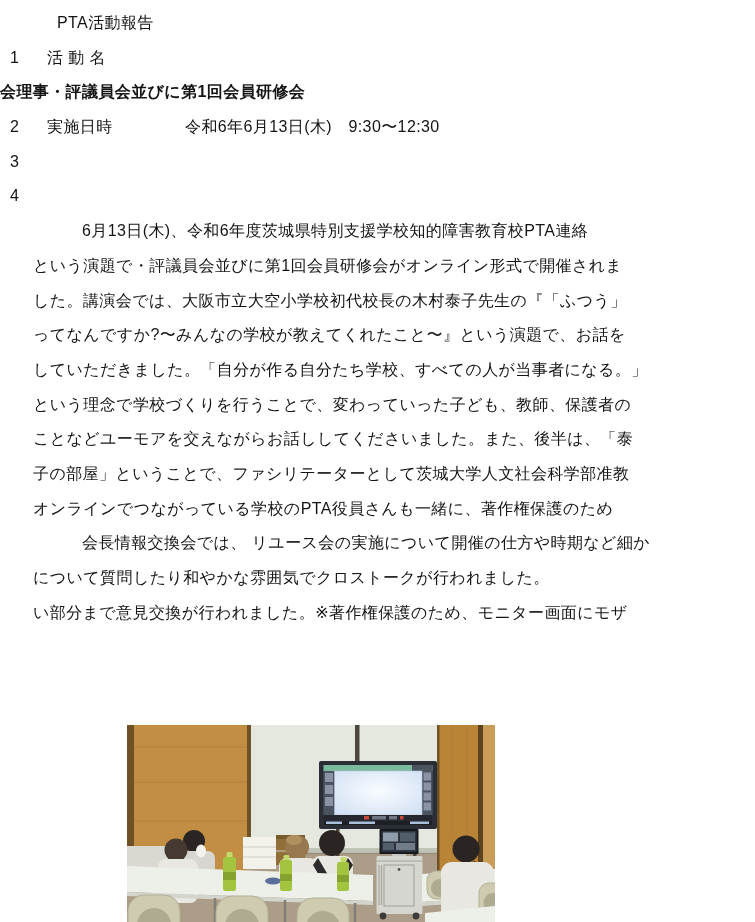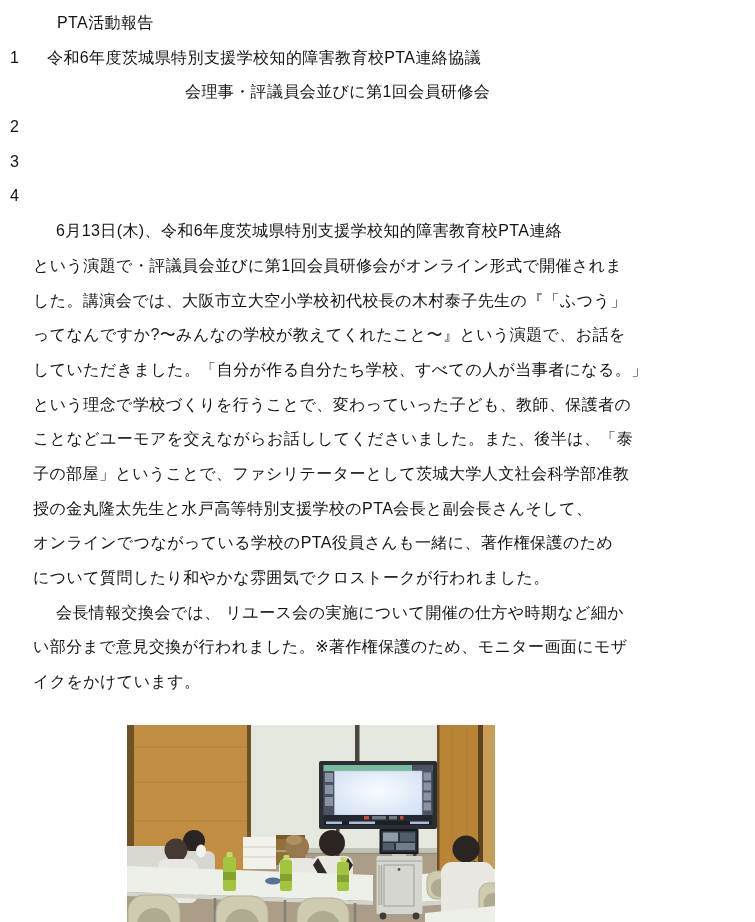--- a/index.html
+++ b/index.html
@@ -8,23 +8,23 @@
     background:#ffffff;color:#141414;
     font-family:"Liberation Sans","DejaVu Sans",sans-serif;
   }
   .doc{position:absolute;top:6px;left:0;width:755px;}
   .line{height:34.7px;line-height:34.7px;font-size:16px;letter-spacing:0.4px;white-space:pre;}
   .title{padding-left:57px;}
   .row{display:flex;padding-left:10px;}
   .num{width:37px;flex:none;}
   .label{width:138px;flex:none;}
   .value{flex:none;}
-  .cont{padding-left:185px;}
+  .cont{font-weight:bold;}
   .b{padding-left:33px;}
-  .indent{padding-left:56px;}
+  .indent{padding-left:82px;}
   .photo{position:absolute;left:127px;top:725px;width:368px;height:197px;overflow:hidden;}
   .photo svg{display:block;}
 
   
   .wd{fill:var(--wood);} .wd2{fill:var(--wood2);} .wd3{fill:var(--wood3);}
   .wdd{fill:var(--woodDark);} .wds{fill:var(--woodStripe);}
   .wln{stroke:var(--woodLine);stroke-width:1;fill:none;opacity:.7;}
   .bd{fill:var(--board);} .bdt{fill:var(--boardTray);}
   .flr{fill:var(--floor);} .flrs{stroke:var(--floorLine);stroke-width:1.5;fill:none;opacity:.6;}
   .stbl{fill:var(--sideTable);}
@@ -54,50 +54,50 @@
   .chi{fill:var(--chairInner);}
 </style>
 </head>
 <body>
 
 <div class="doc">
   <div class="line title">PTA活動報告</div>
 
   <div class="line row">
     <span class="num">1</span>
-    <span class="value">令和6年度茨城県特別支援学校知的障害教育校PTA連絡協議</span>
+    <span class="label">活 動 名</span>
   </div>
   <div class="line cont">会理事・評議員会並びに第1回会員研修会</div>
 
   <div class="line row">
     <span class="num">2</span>
+    <span class="label">実施日時</span>
+    <span class="value">令和6年6月13日(木)　9:30〜12:30</span>
   </div>
 
   <div class="line row">
     <span class="num">3</span>
   </div>
 
   <div class="line row">
     <span class="num">4</span>
   </div>
 
   <div class="line b indent">6月13日(木)、令和6年度茨城県特別支援学校知的障害教育校PTA連絡</div>
   <div class="line b">という演題で・評議員会並びに第1回会員研修会がオンライン形式で開催されま</div>
   <div class="line b">した。講演会では、大阪市立大空小学校初代校長の木村泰子先生の『「ふつう」</div>
   <div class="line b">ってなんですか?〜みんなの学校が教えてくれたこと〜』という演題で、お話を</div>
   <div class="line b">していただきました。「自分が作る自分たち学校、すべての人が当事者になる。」</div>
   <div class="line b">という理念で学校づくりを行うことで、変わっていった子ども、教師、保護者の</div>
   <div class="line b">ことなどユーモアを交えながらお話ししてくださいました。また、後半は、「泰</div>
   <div class="line b">子の部屋」ということで、ファシリテーターとして茨城大学人文社会科学部准教</div>
-  <div class="line b">授の金丸隆太先生と水戸高等特別支援学校のPTA会長と副会長さんそして、</div>
   <div class="line b">オンラインでつながっている学校のPTA役員さんも一緒に、著作権保護のため</div>
+  <div class="line b indent">会長情報交換会では、 リユース会の実施について開催の仕方や時期など細か</div>
   <div class="line b">について質問したり和やかな雰囲気でクロストークが行われました。</div>
-  <div class="line b indent">会長情報交換会では、 リユース会の実施について開催の仕方や時期など細か</div>
   <div class="line b">い部分まで意見交換が行われました。※著作権保護のため、モニター画面にモザ</div>
-  <div class="line b">イクをかけています。</div>
 </div>
 
 <div class="photo">
   <svg width="368" height="230" viewBox="0 0 368 230">
     <defs>
       <radialGradient id="mg" cx="0.5" cy="0.45" r="0.8">
         <stop offset="0" class="mg0"></stop>
           <stop offset="1" class="mg1"></stop>
       </radialGradient>
     </defs>

